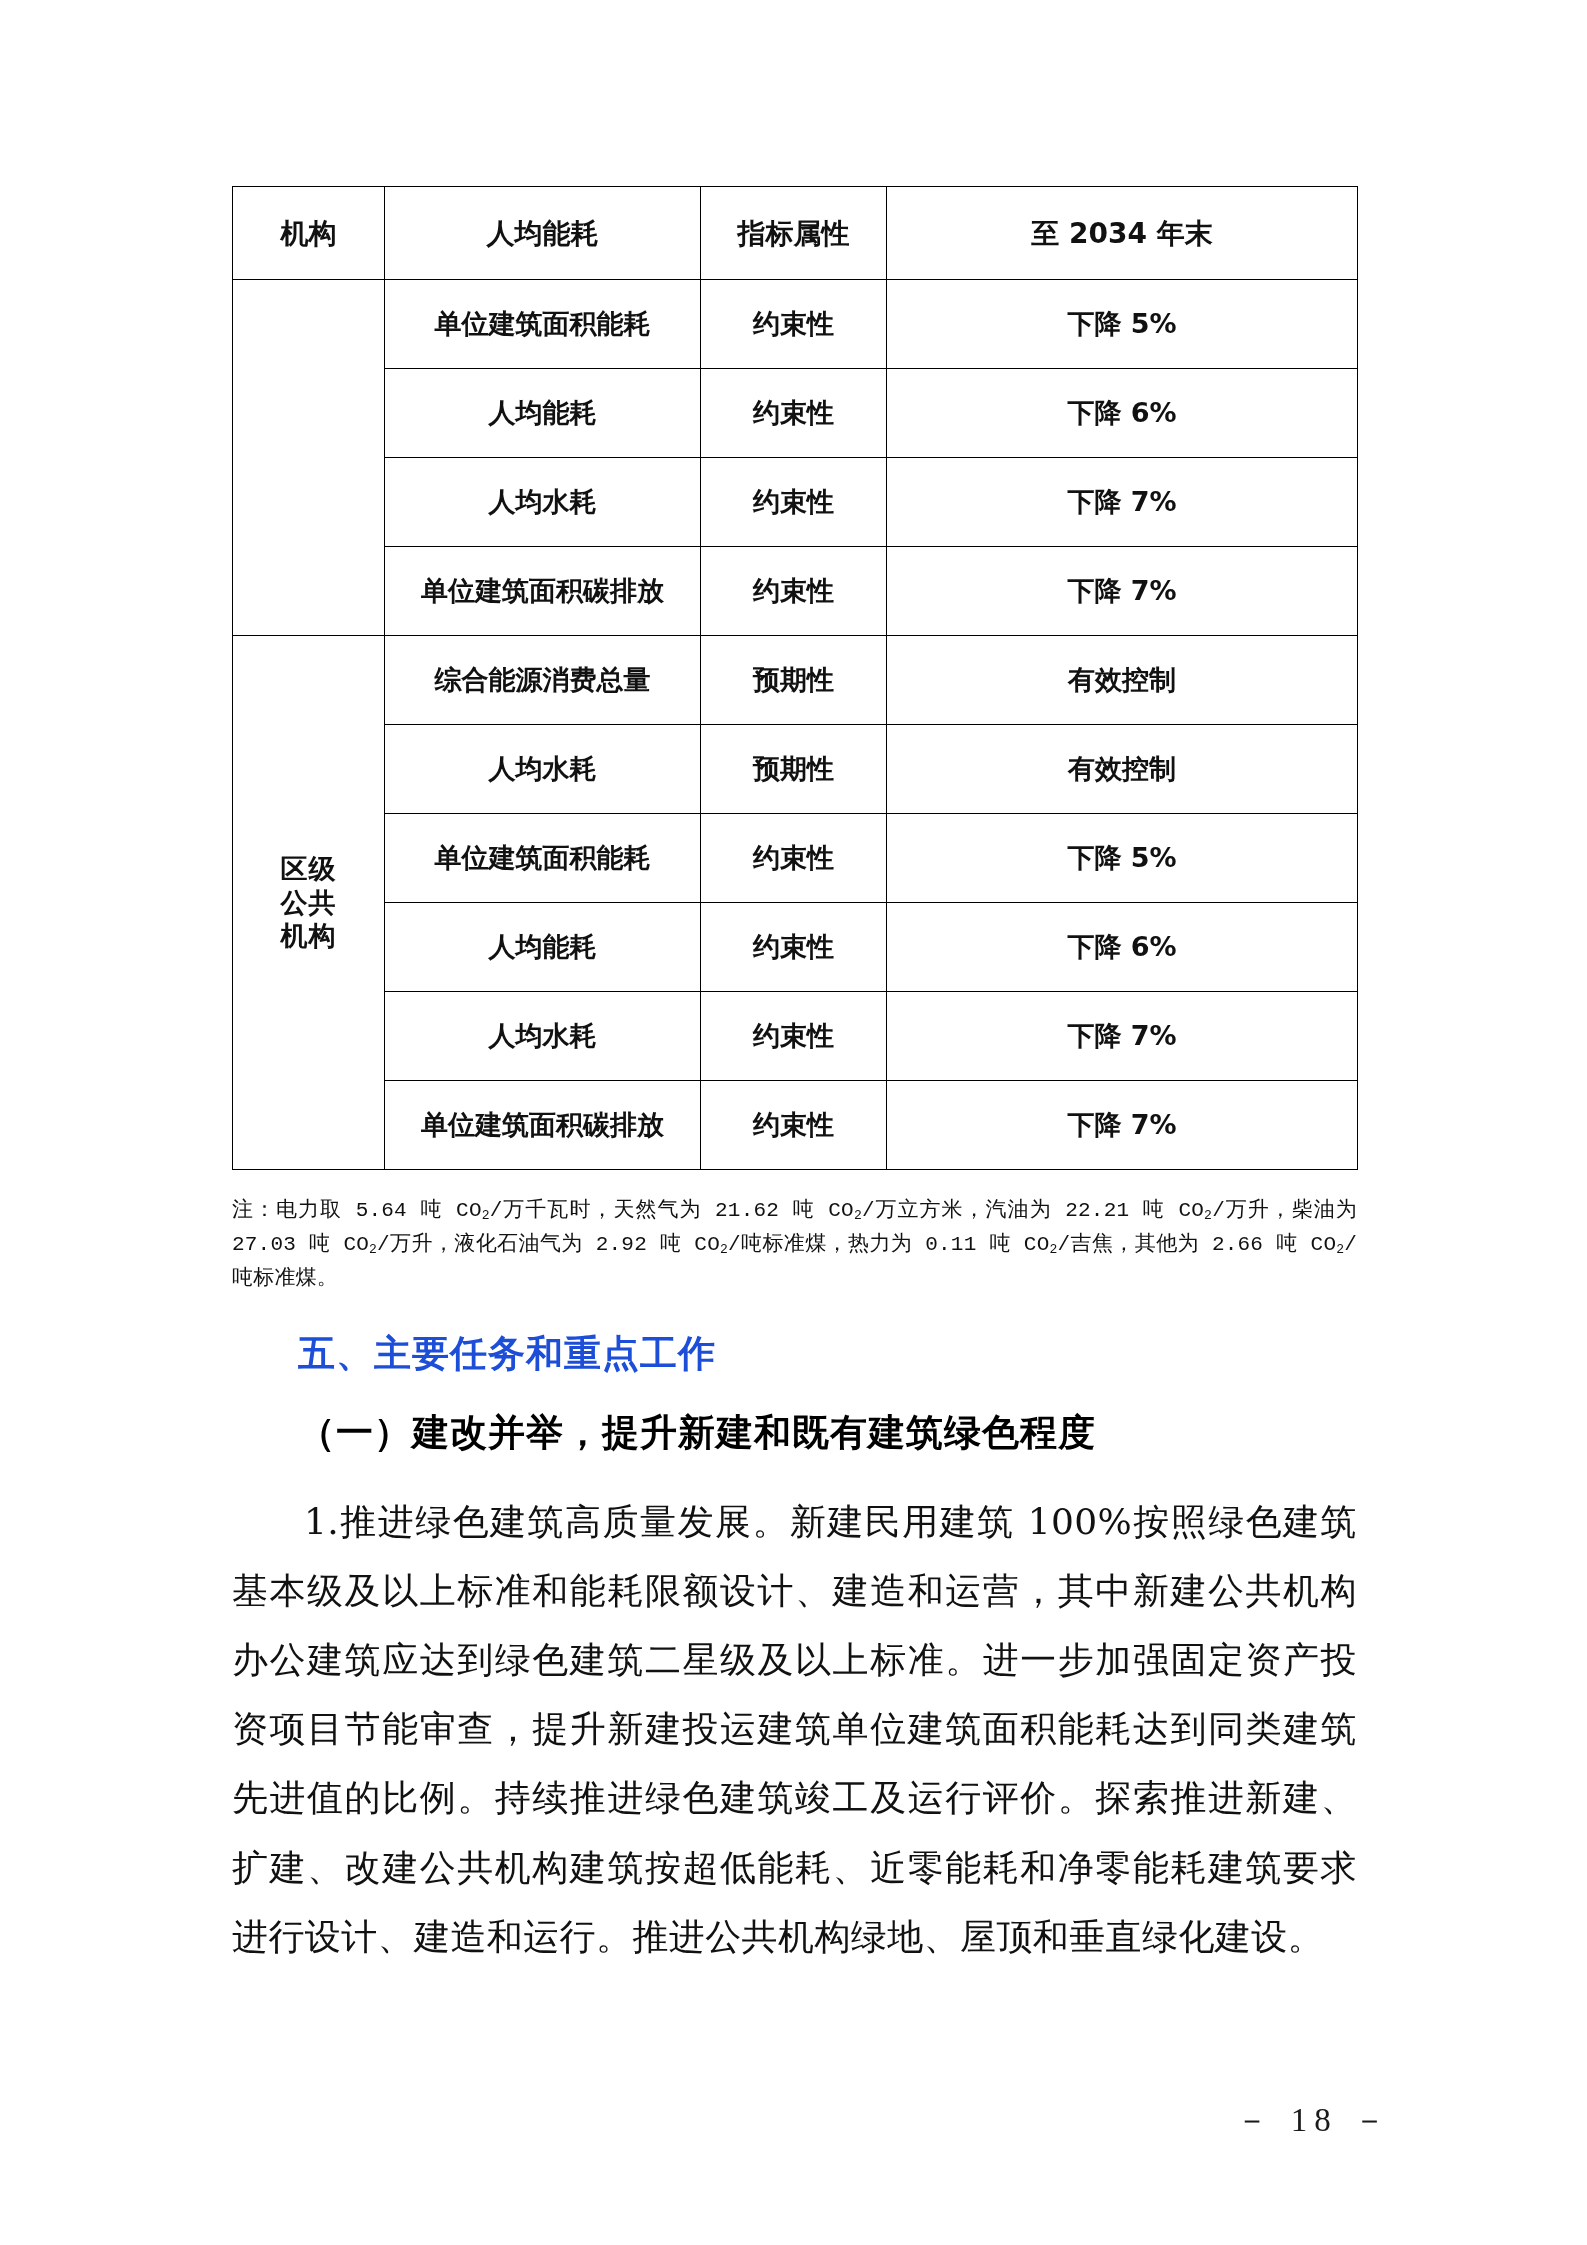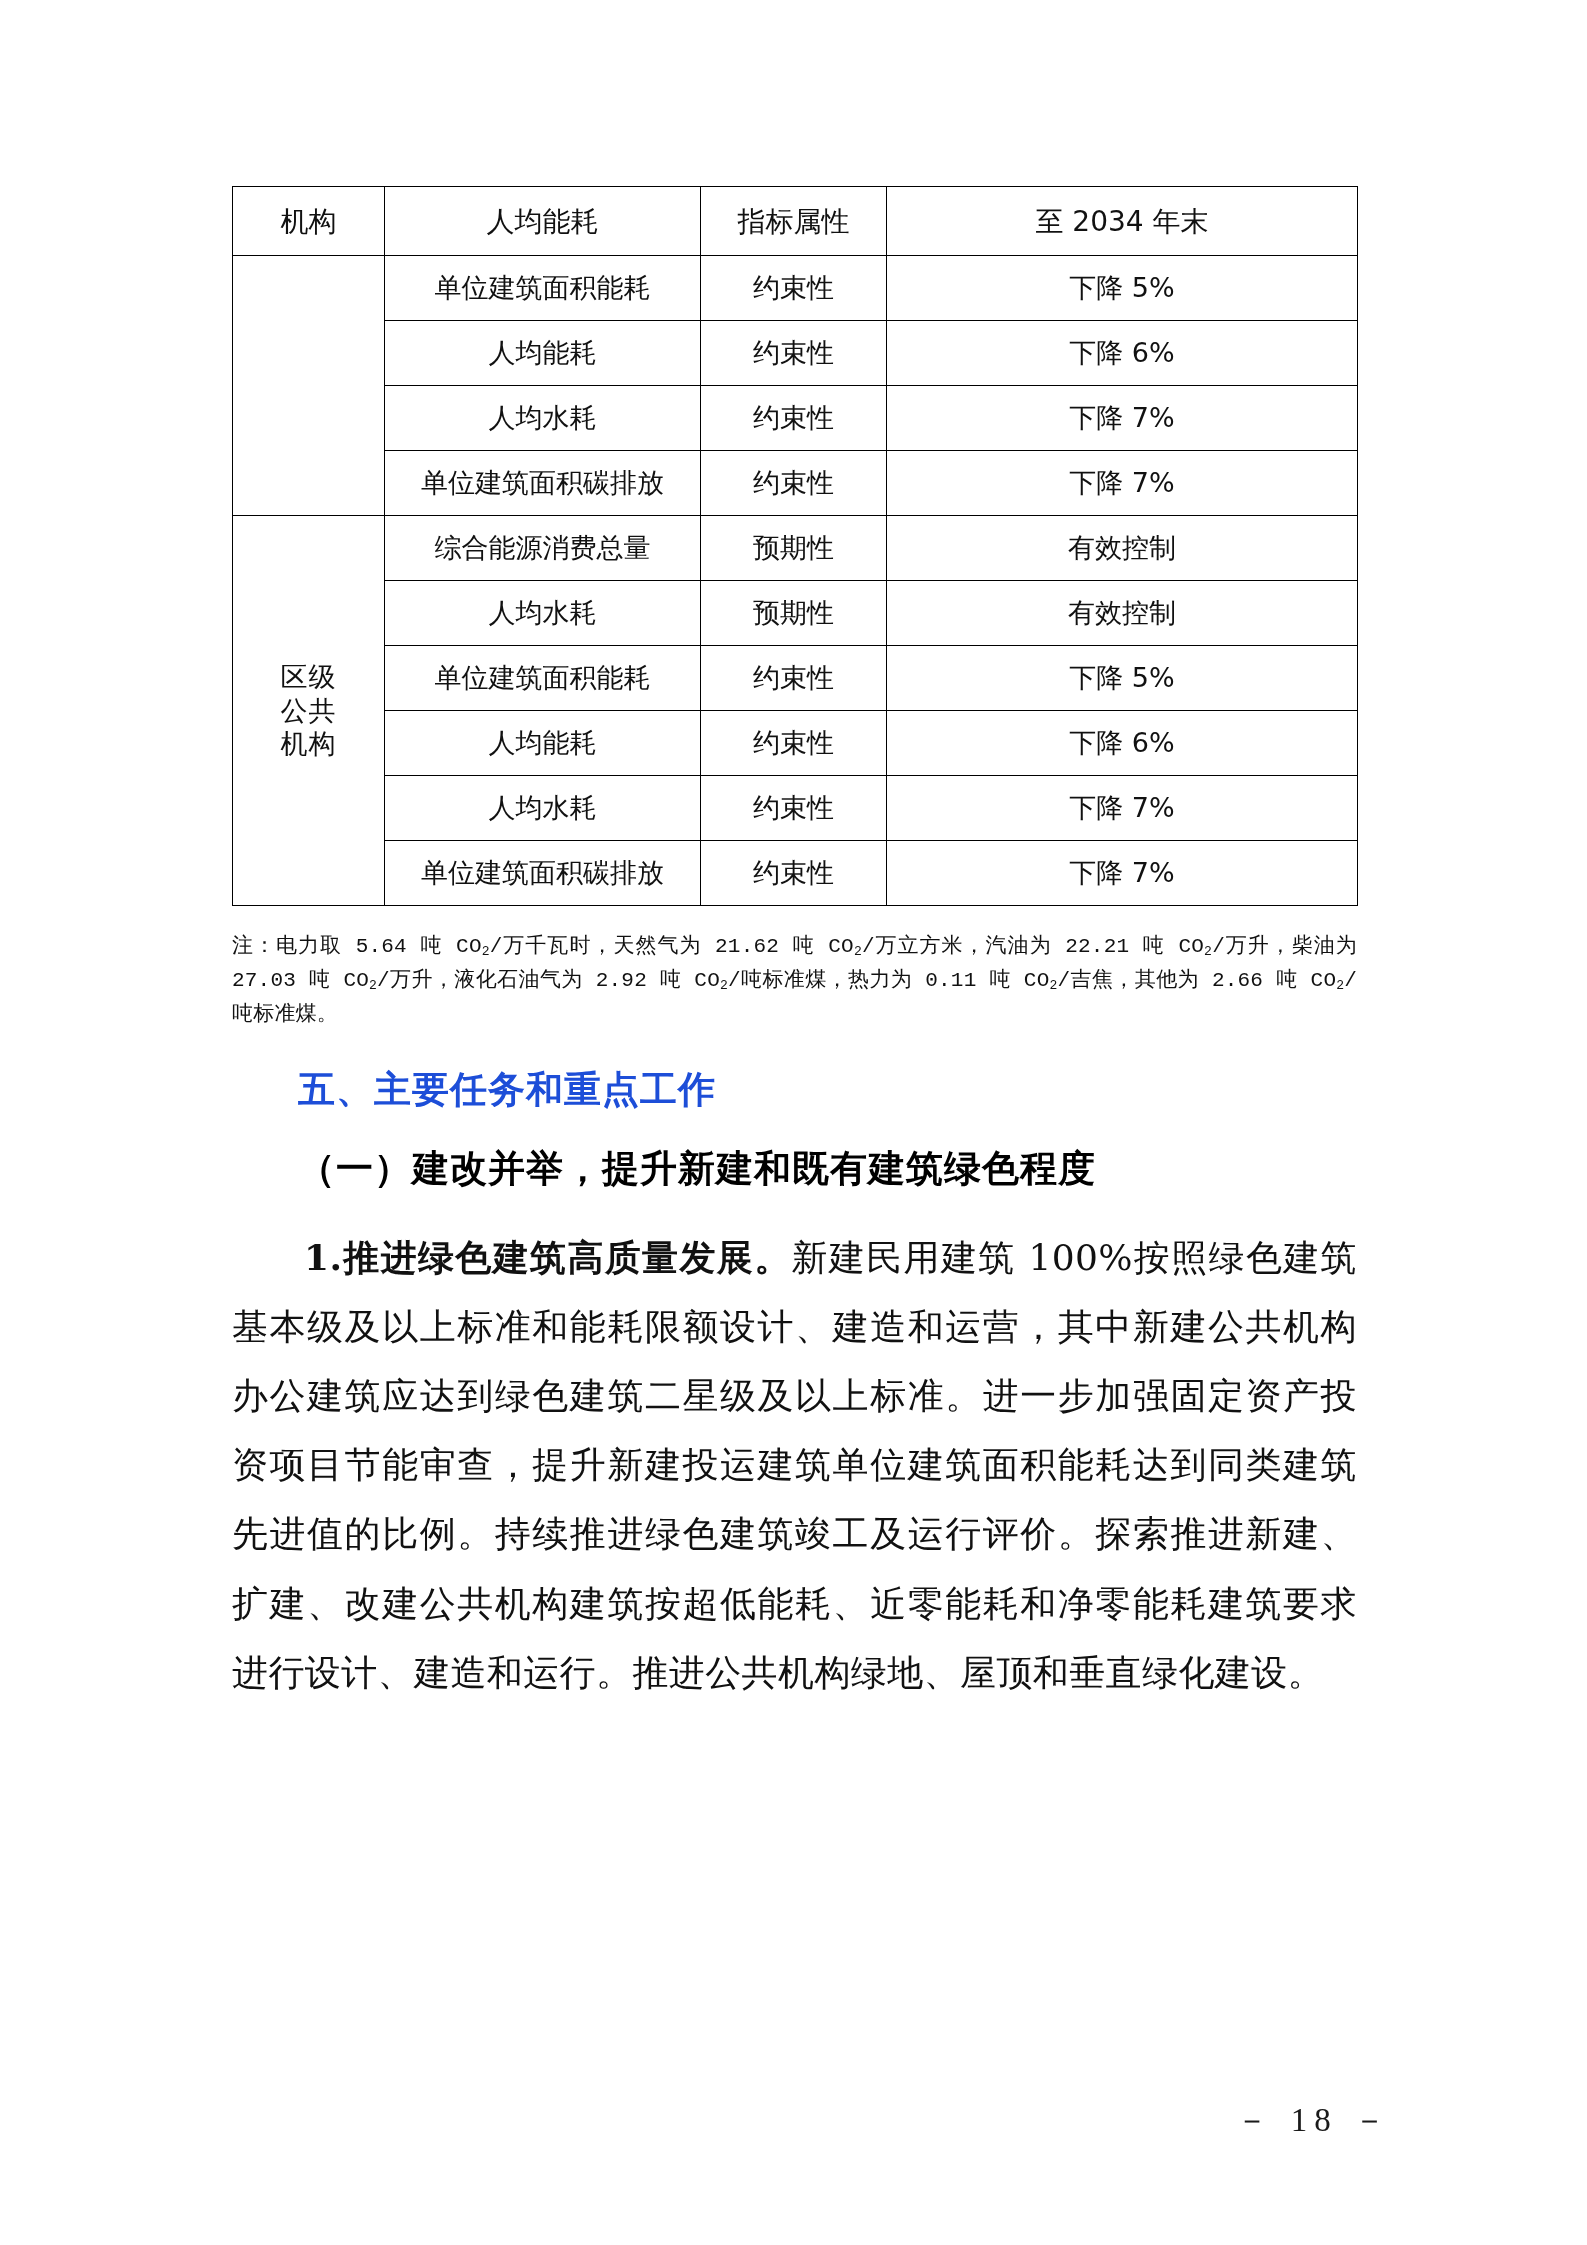--- a/index.html
+++ b/index.html
@@ -39,24 +39,24 @@
   table.metrics {
     border-collapse: collapse;
     width: 1125px;
     table-layout: fixed;
     font-family: "DejaVu Sans", "Liberation Sans", sans-serif;
   }
   table.metrics td, table.metrics th {
     border: 1.6px solid #000000;
     text-align: center;
     vertical-align: middle;
-    font-weight: normal;
+    font-weight: bold;
     font-size: 27px;
     line-height: 1.25;
-    padding: 0;
+    padding: 12px;
     color: #111;
   }
   table.metrics th { height: 68px; font-size: 28px; }
   table.metrics td { height: 64px; }
 
   col.c-org   { width: 152px; }
   col.c-name  { width: 316px; }
   col.c-attr  { width: 186px; }
   col.c-target{ width: 471px; }
 
@@ -113,21 +113,21 @@
     font-family: "DejaVu Serif", "Liberation Serif", serif;
     font-size: 36px;
     line-height: 1.92;
     text-align: justify;
     text-align-last: left;
     text-indent: 72px;
     letter-spacing: 0.4px;
     color: #111;
   }
   p.body-para .lead {
-    font-weight: bold;
+    font-weight: normal;
   }
 
   
   .page-number {
     position: absolute;
     left: 232px;
     top: 2098px;
     width: 1125px;
     text-align: right;
     padding-left: 36px;

